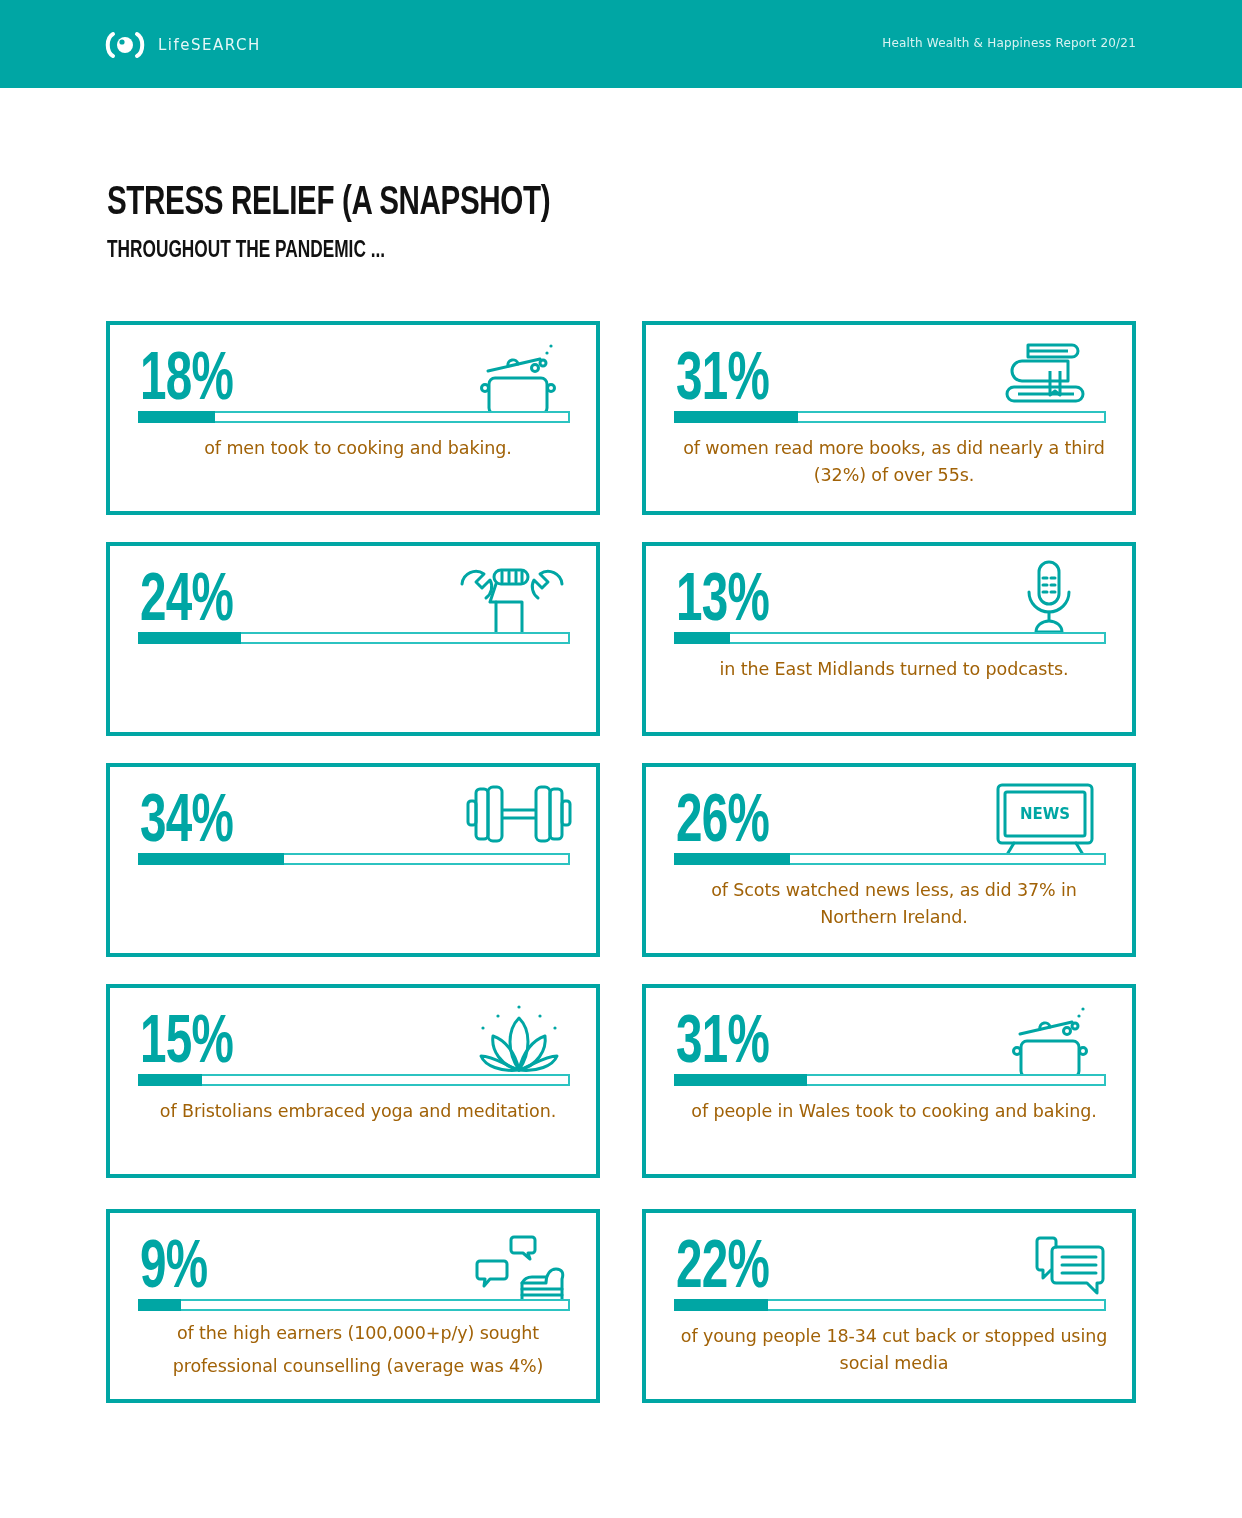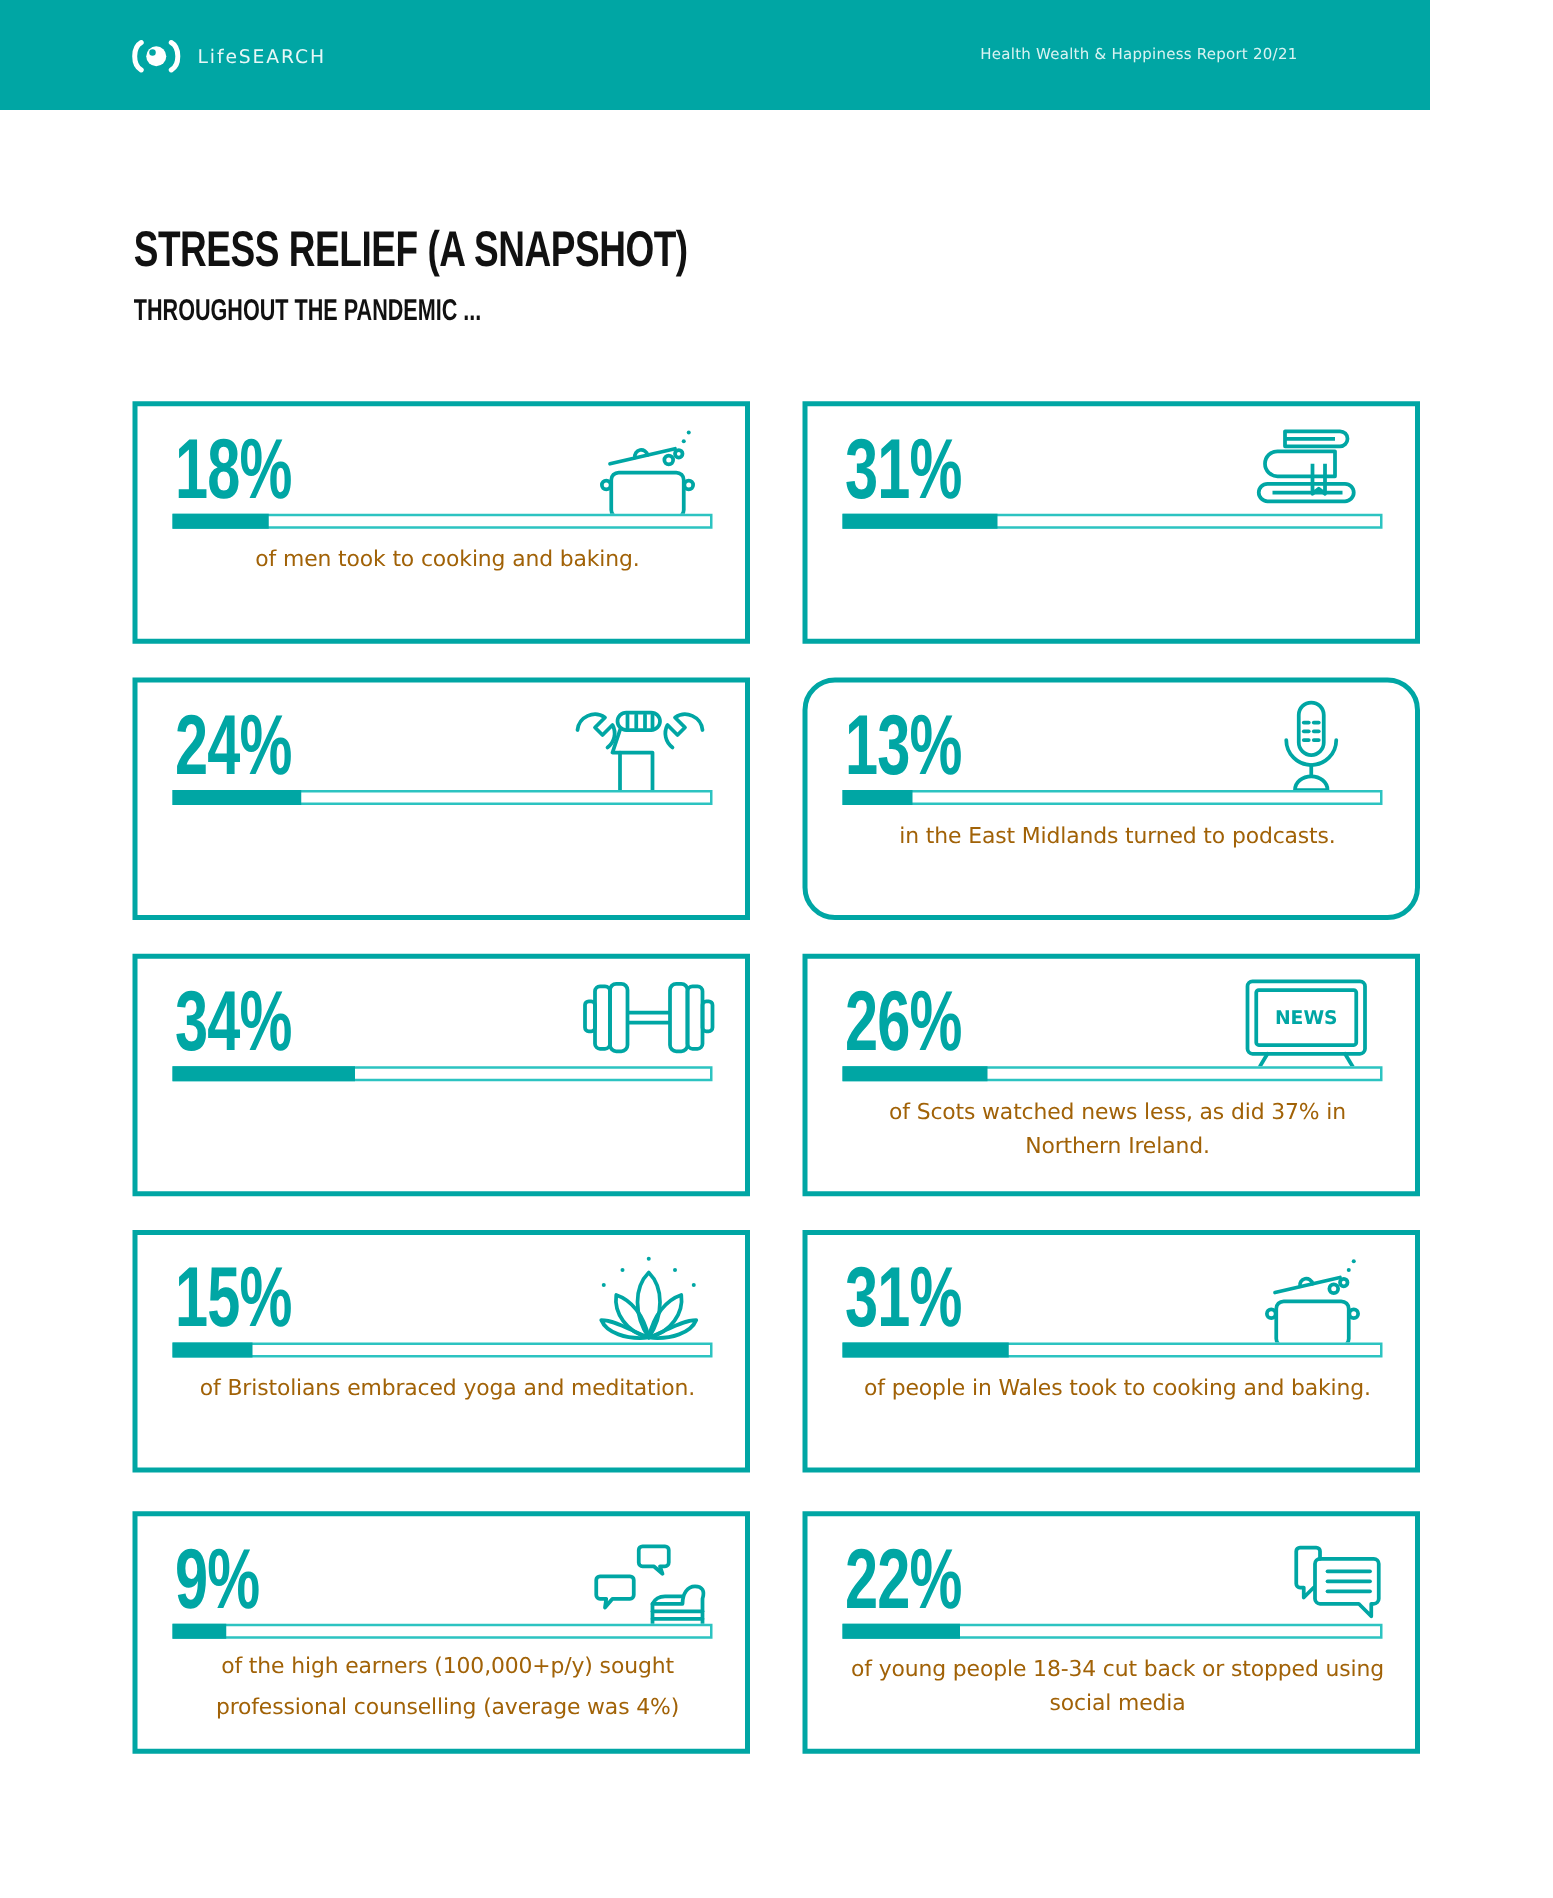--- a/index.html
+++ b/index.html
@@ -1,20 +1,20 @@
 <!DOCTYPE html>
 <html><head>
 <meta charset="utf-8">
 <style>
   * { box-sizing: border-box; margin: 0; padding: 0; }
   html, body { width: 1242px; height: 1518px; background: #ffffff; overflow: hidden; }
   body { font-family: "DejaVu Sans", sans-serif; color: #222; position: relative; }
 
   .header {
-    position: absolute; left: 0; top: 0; width: 1144px; height: 88px;
+    position: absolute; left: 0; top: 0; width: 1242px; height: 88px;
     background: #00a6a4;
   }
   .logo { position: absolute; left: 104px; top: 30px; height: 30px; display: flex; align-items: center; }
   .logo svg { display: block; }
   .logo-text {
     margin-left: 12px; color: #e6f7f7; font-family: "DejaVu Sans", sans-serif;
     font-size: 15px; letter-spacing: 1.5px; font-weight: normal;
   }
   .report-title {
     position: absolute; right: 106px; top: 36px; color: #d9f3f2;
@@ -112,20 +112,21 @@
         <path d="M14 20 h46 v20 h-46 a4 4 0 0 1 0 -20 z"></path>
         <path d="M6 46 h62 a6 6 0 0 1 0 14 h-62 a4 4 0 0 1 0 -14 z"></path>
         <line x1="10" y1="53" x2="66" y2="53"></line>
         <path d="M42 30 v24 l5 -4 l5 4 v-24"></path>
       </g>
     </svg>
   </div>
   <div class="bar">
       <div class="bar-fill" style="width:29%;"></div>
     </div>
+  <div class="desc">of women read more books, as did nearly a third (32%) of over 55s.</div>
 </div>
 
 <div class="card" style="left:106px; top:542px;">
   <div class="stat">24%</div>
   <div class="icon" style="left:346px; top:16px;">
     <svg width="112" height="72" viewBox="0 0 112 72">
       <g fill="none" stroke="#00a6a4" stroke-width="3" stroke-linejoin="round" stroke-linecap="round">
         <path d="M6 22 a14 14 0 0 1 22 -10 l-8 8 l6 6 l8 -8 a14 14 0 0 1 -4 18"></path>
         <path d="M106 22 a14 14 0 0 0 -22 -10 l8 8 l-6 6 l-8 -8 a14 14 0 0 0 4 18"></path>
         <rect x="38" y="8" width="34" height="14" rx="7"></rect>
@@ -136,21 +137,21 @@
         <path d="M40 22 l-6 18 h32 v34"></path>
         <line x1="40" y1="40" x2="40" y2="74"></line>
       </g>
     </svg>
   </div>
   <div class="bar">
       <div class="bar-fill" style="width:24%;"></div>
     </div>
 </div>
 
-<div class="card" style="left:642px; top:542px;border-radius:26px;">
+<div class="card" style="left:642px; top:542px;">
   <div class="stat">13%</div>
   <div class="icon" style="left:378px; top:14px;">
     <svg width="50" height="74" viewBox="0 0 50 74">
       <g fill="none" stroke="#00a6a4" stroke-width="3" stroke-linecap="round" stroke-linejoin="round">
         <rect x="15" y="2" width="20" height="42" rx="10"></rect>
         <line x1="19" y1="18" x2="23" y2="18"></line>
           <line x1="19" y1="25" x2="23" y2="25"></line>
           <line x1="19" y1="32" x2="23" y2="32"></line>
         <line x1="27" y1="18" x2="31" y2="18"></line>
           <line x1="27" y1="25" x2="31" y2="25"></line>

